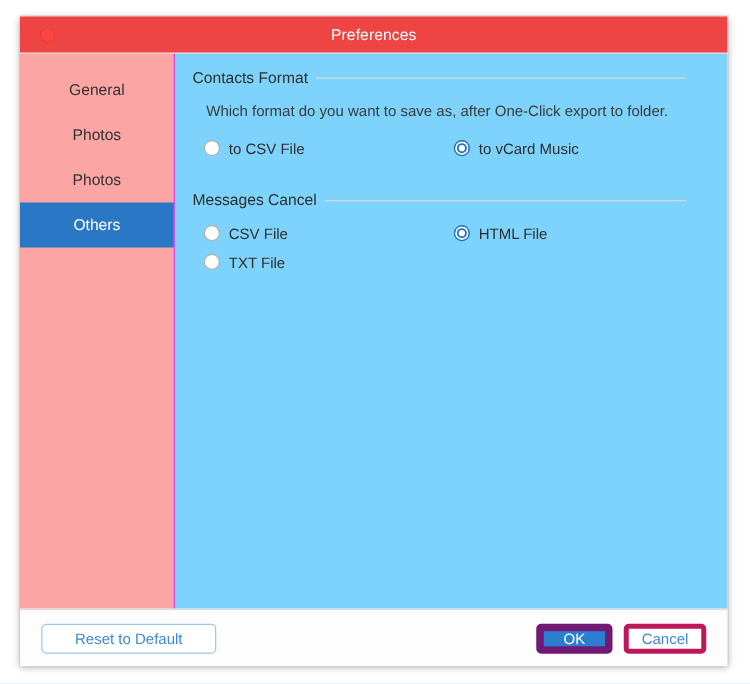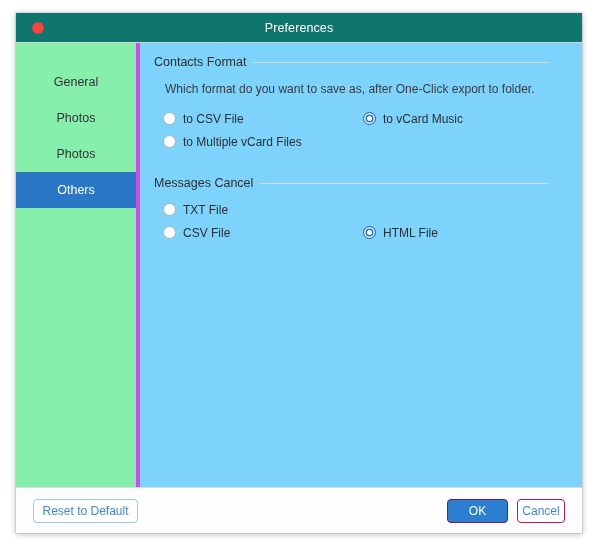--- a/index.html
+++ b/index.html
@@ -26,21 +26,21 @@
     display: flex;
     flex-direction: column;
     overflow: hidden;
   }
 
   
   .titlebar {
     position: relative;
     height: 29px;
     flex: 0 0 29px;
-    background: #0f766e;
+    background: #ef4444;
     display: flex;
     align-items: center;
     justify-content: center;
   }
   .close-btn {
     position: absolute;
     left: 16px;
     top: 50%;
     transform: translateY(-50%);
     width: 12px;
@@ -61,23 +61,23 @@
     flex: 1 1 auto;
     display: flex;
     min-height: 0;
     border-top: 1px solid #d4d4d4;
   }
 
   
   .sidebar {
     width: 124px;
     flex: 0 0 124px;
-    background: #86efac;
-    border-right: 4px solid #d946ef;
-    padding-top: 21px;
+    background: #fca5a5;
+    border-right: 1px solid #d946ef;
+    padding-top: 11px;
     box-sizing: border-box;
   }
   .side-item {
     height: 36px;
     display: flex;
     align-items: center;
     justify-content: center;
     font-size: 12.5px;
     color: #333333;
     cursor: default;
@@ -186,35 +186,35 @@
     font-size: 12px;
     border-radius: 4px;
     box-sizing: border-box;
     cursor: pointer;
     display: inline-flex;
     align-items: center;
     justify-content: center;
     height: 24px;
   }
   .btn-reset {
-    width: 105px;
+    width: 140px;
     background: #ffffff;
     border: 1px solid #9dc6ec;
     color: #3e89d4;
   }
   .btn-ok {
     width: 61px;
     background: #2c7fd0;
-    border: 1px solid #701a75;
+    border: 6px solid #701a75;
     color: #ffffff;
   }
   .btn-cancel {
-    width: 48px;
-    background: #ffffff;
-    border: 1px solid #be185d;
+    width: 66px;
+    background: #ffffff;
+    border: 4px solid #be185d;
     color: #3e89d4;
     margin-left: 9px;
   }
   .footer-spacer { flex: 1 1 auto; }
 </style>
 </head>
 <body>
 
 <div class="window">
 
@@ -252,51 +252,45 @@
           <div class="radio-row">
             <label class="radio-col col-a">
               <span class="radio-dot"></span>
               <span class="radio-label">to CSV File</span>
             </label>
             <label class="radio-col">
               <span class="radio-dot on"></span>
               <span class="radio-label">to vCard Music</span>
             </label>
           </div>
-          <div class="radio-row">
-            <label class="radio-col col-a">
-              <span class="radio-dot"></span>
-              <span class="radio-label">to Multiple vCard Files</span>
-            </label>
-          </div>
         </div>
       </div>
 
       <div class="spacer-gap"></div>
 
       <div class="group">
         <div class="group-head">
           <span class="group-title">Messages Cancel</span>
           <span class="group-rule"></span>
         </div>
         <div class="radio-grid">
           <div class="radio-row">
             <label class="radio-col col-a">
               <span class="radio-dot"></span>
-              <span class="radio-label">TXT File</span>
+              <span class="radio-label">CSV File</span>
+            </label>
+            <label class="radio-col">
+              <span class="radio-dot on"></span>
+              <span class="radio-label">HTML File</span>
             </label>
           </div>
           <div class="radio-row">
             <label class="radio-col col-a">
               <span class="radio-dot"></span>
-              <span class="radio-label">CSV File</span>
-            </label>
-            <label class="radio-col">
-              <span class="radio-dot on"></span>
-              <span class="radio-label">HTML File</span>
+              <span class="radio-label">TXT File</span>
             </label>
           </div>
         </div>
       </div>
 
     </div>
   </div>
 
   <div class="footer">
     <button class="btn btn-reset">Reset to Default</button>

